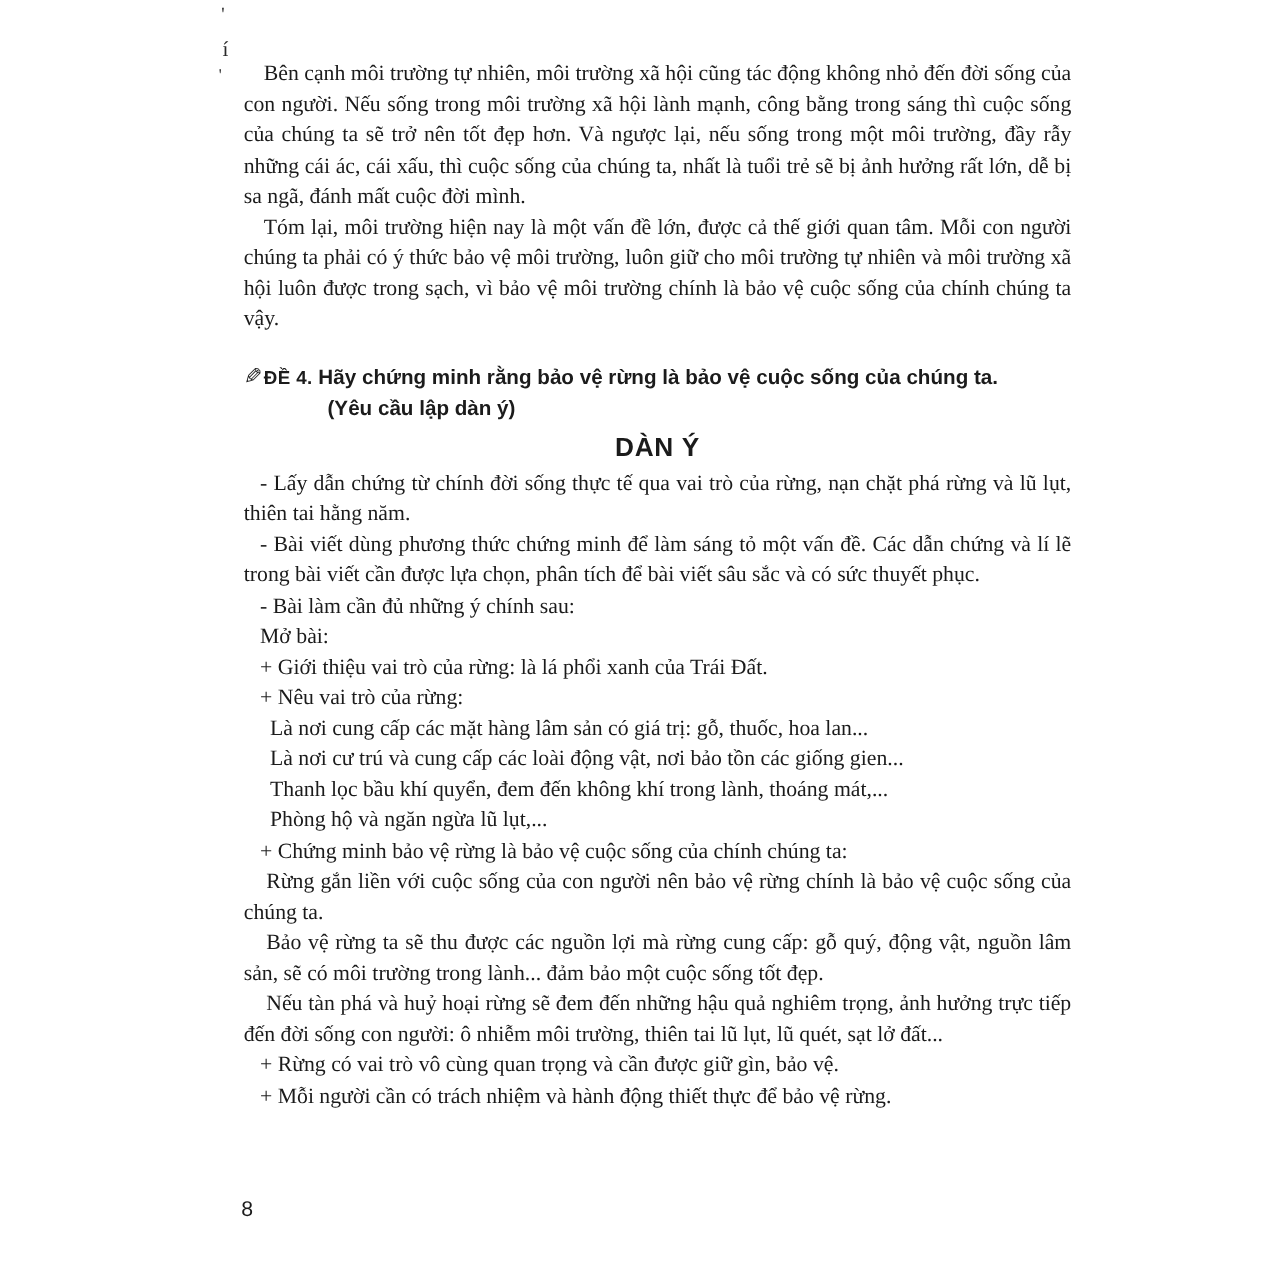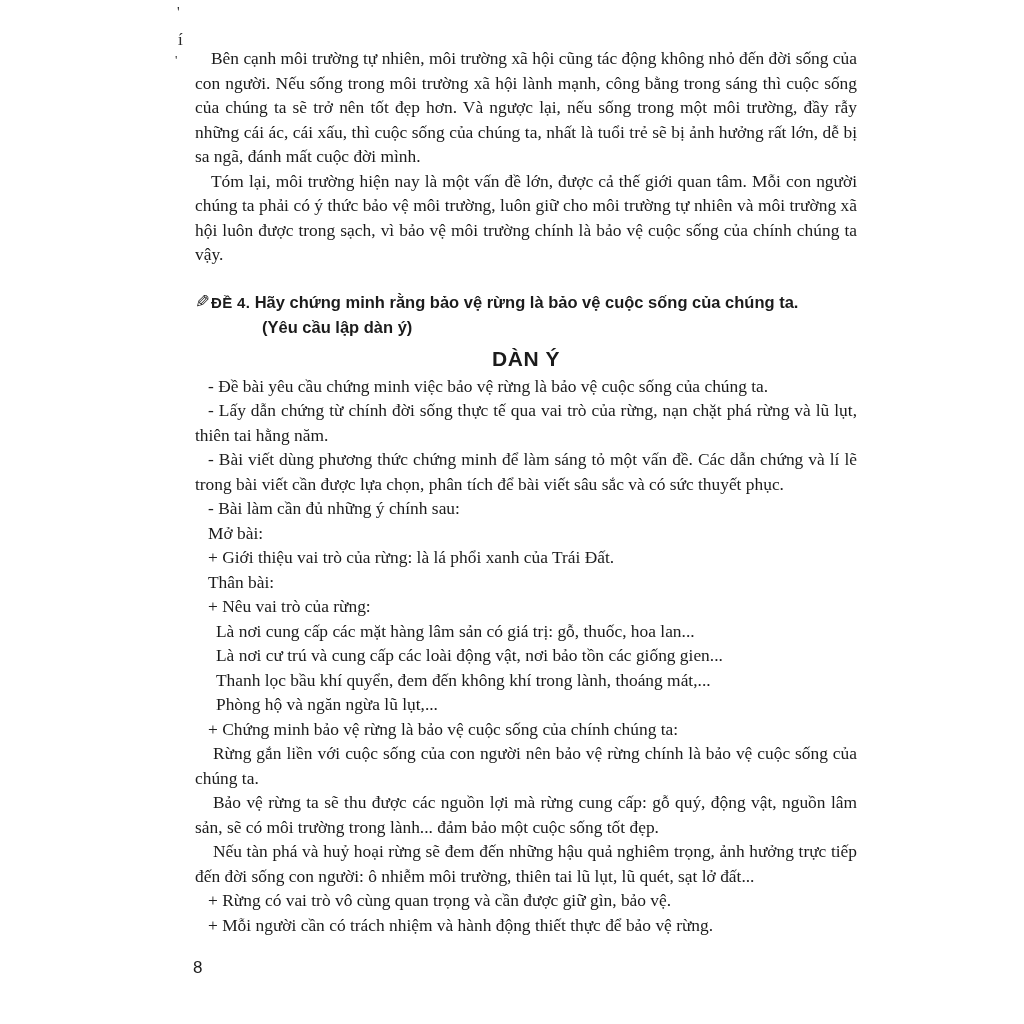--- a/index.html
+++ b/index.html
@@ -119,27 +119,25 @@
     <p class="para">Tóm lại, môi trường hiện nay là một vấn đề lớn, được cả thế giới quan tâm. Mỗi con người chúng ta phải có ý thức bảo vệ môi trường, luôn giữ cho môi trường tự nhiên và môi trường xã hội luôn được trong sạch, vì bảo vệ môi trường chính là bảo vệ cuộc sống của chính chúng ta vậy.</p>
 
     <div class="topic-heading">
       <span class="pencil-icon">✎</span><span class="topic-label">ĐỀ 4.</span><span class="topic-title"> Hãy chứng minh rằng bảo vệ rừng là bảo vệ cuộc sống của chúng ta.</span>
     </div>
     <div class="topic-subtitle">(Yêu cầu lập dàn ý)</div>
 
     <div class="outline-title">DÀN Ý</div>
 
     <div class="outline">
-      <div class="line dash">- Đề bài yêu cầu chứng minh việc bảo vệ rừng là bảo vệ cuộc sống của chúng ta.</div>
       <div class="line dash">- Lấy dẫn chứng từ chính đời sống thực tế qua vai trò của rừng, nạn chặt phá rừng và lũ lụt, thiên tai hằng năm.</div>
       <div class="line dash">- Bài viết dùng phương thức chứng minh để làm sáng tỏ một vấn đề. Các dẫn chứng và lí lẽ trong bài viết cần được lựa chọn, phân tích để bài viết sâu sắc và có sức thuyết phục.</div>
       <div class="line dash">- Bài làm cần đủ những ý chính sau:</div>
       <div class="line italic-head">Mở bài:</div>
       <div class="line plus">+ Giới thiệu vai trò của rừng: là lá phổi xanh của Trái Đất.</div>
-      <div class="line italic-head">Thân bài:</div>
       <div class="line plus">+ Nêu vai trò của rừng:</div>
       <div class="line sub">Là nơi cung cấp các mặt hàng lâm sản có giá trị: gỗ, thuốc, hoa lan...</div>
       <div class="line sub">Là nơi cư trú và cung cấp các loài động vật, nơi bảo tồn các giống gien...</div>
       <div class="line sub">Thanh lọc bầu khí quyển, đem đến không khí trong lành, thoáng mát,...</div>
       <div class="line sub">Phòng hộ và ngăn ngừa lũ lụt,...</div>
       <div class="line plus">+ Chứng minh bảo vệ rừng là bảo vệ cuộc sống của chính chúng ta:</div>
       <div class="line para2">Rừng gắn liền với cuộc sống của con người nên bảo vệ rừng chính là bảo vệ cuộc sống của chúng ta.</div>
       <div class="line para2">Bảo vệ rừng ta sẽ thu được các nguồn lợi mà rừng cung cấp: gỗ quý, động vật, nguồn lâm sản, sẽ có môi trường trong lành... đảm bảo một cuộc sống tốt đẹp.</div>
       <div class="line para2">Nếu tàn phá và huỷ hoại rừng sẽ đem đến những hậu quả nghiêm trọng, ảnh hưởng trực tiếp đến đời sống con người: ô nhiễm môi trường, thiên tai lũ lụt, lũ quét, sạt lở đất...</div>
       <div class="line plus">+ Rừng có vai trò vô cùng quan trọng và cần được giữ gìn, bảo vệ.</div>

